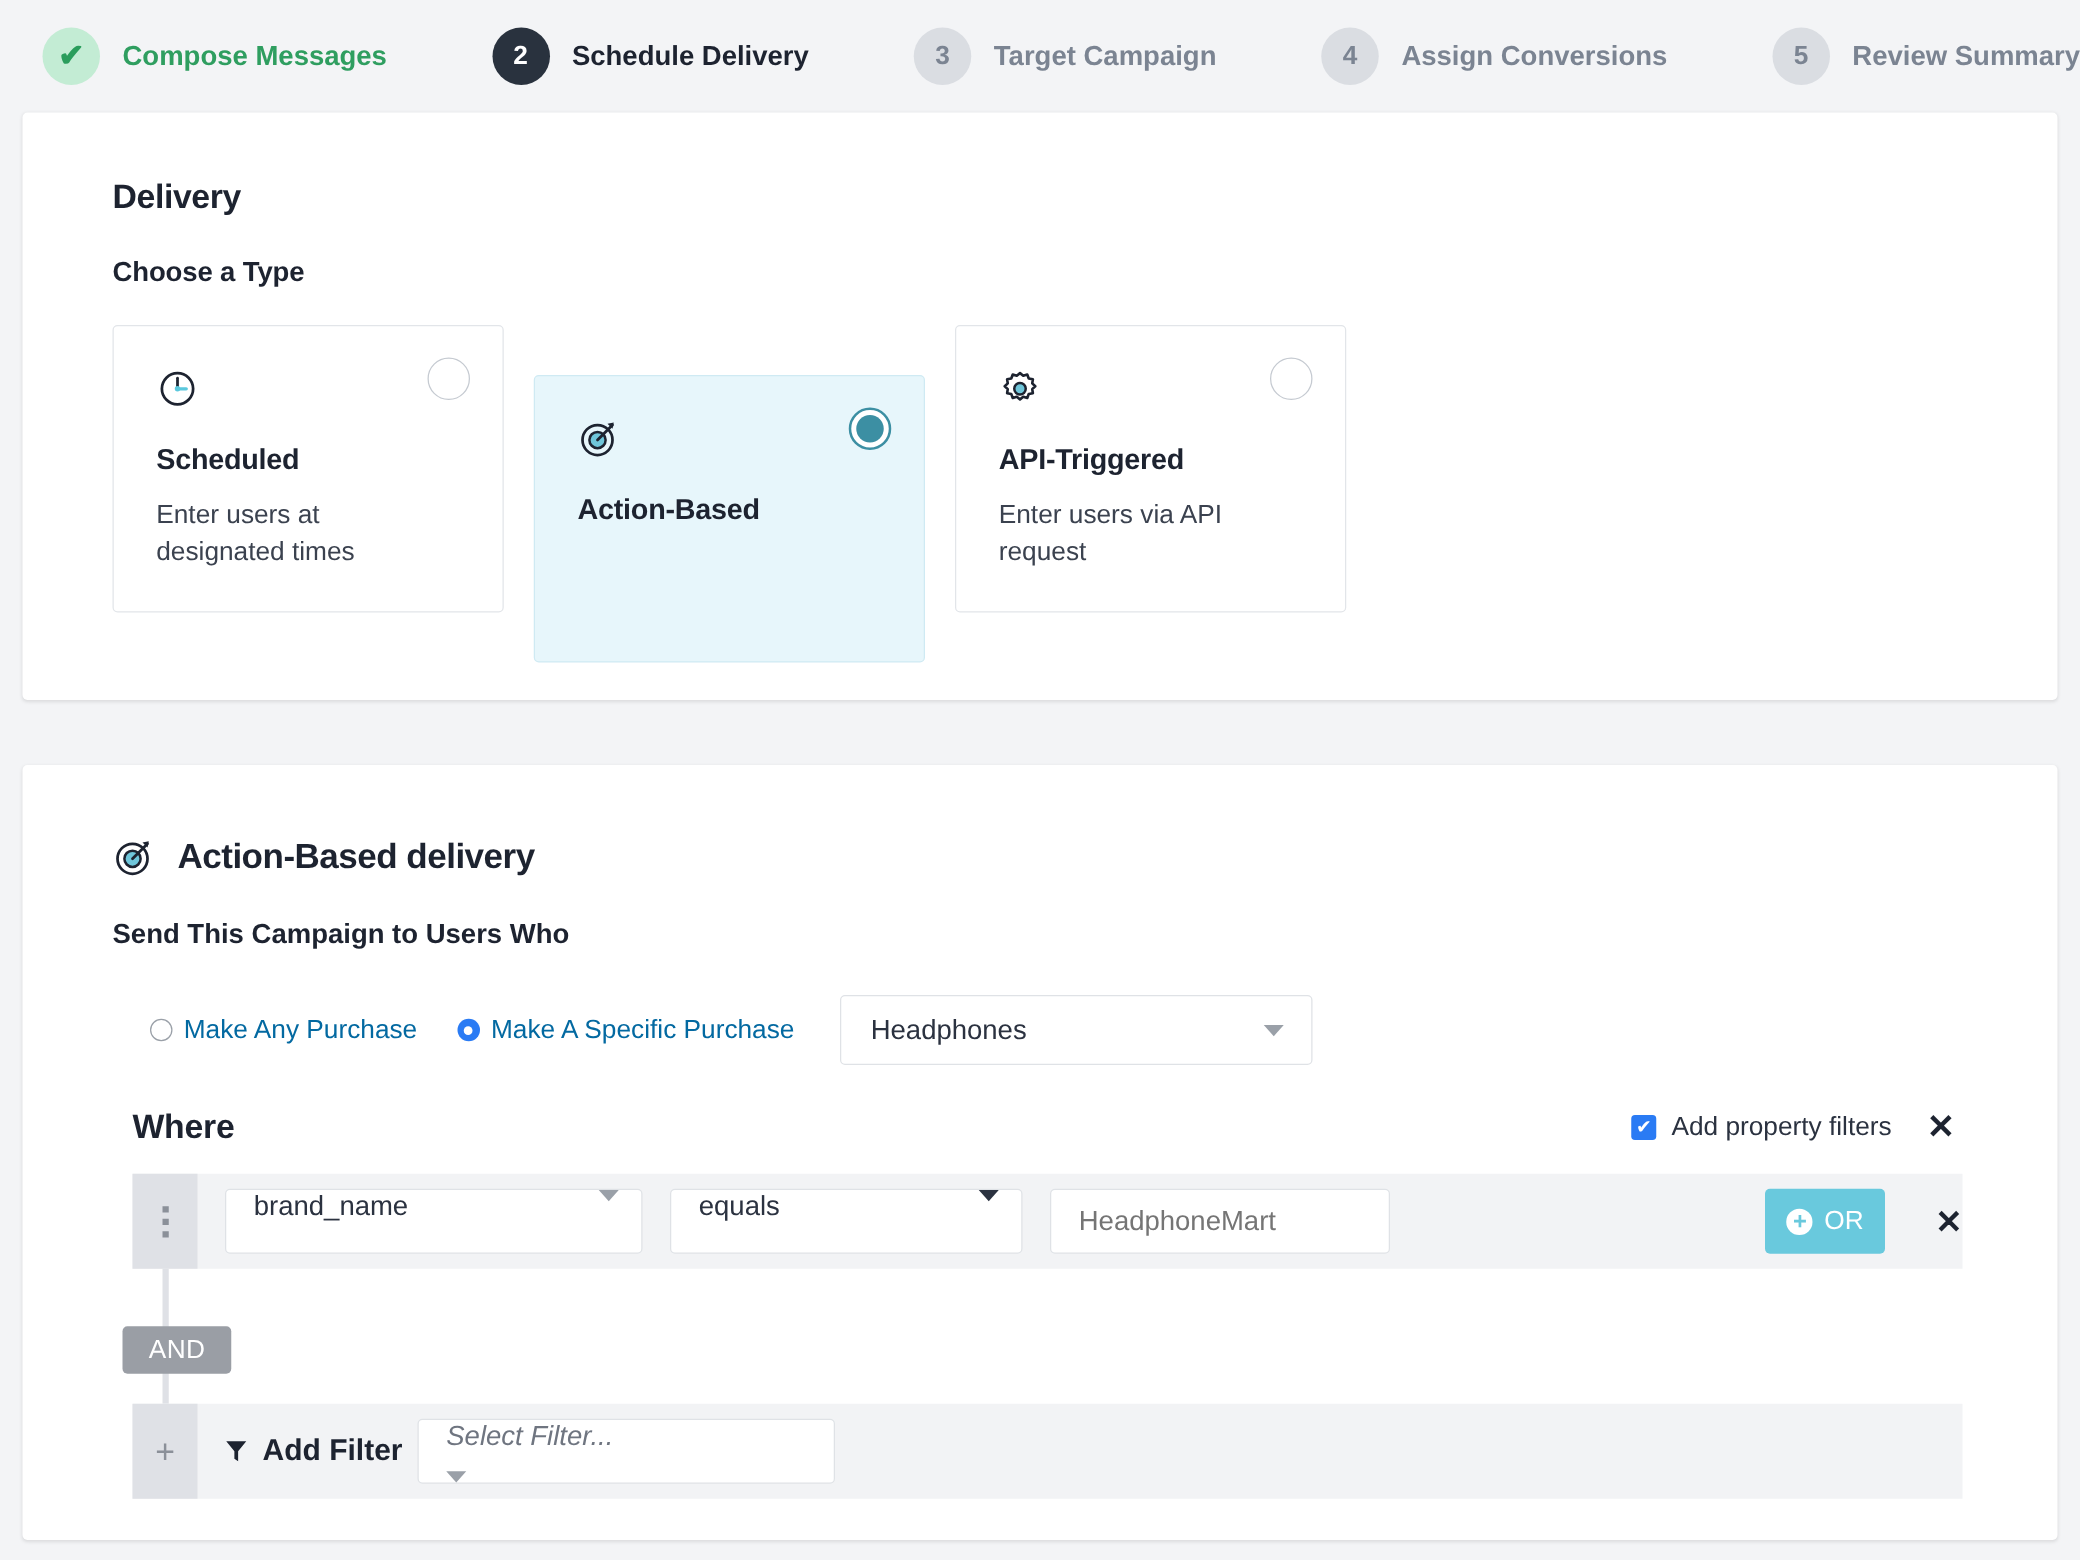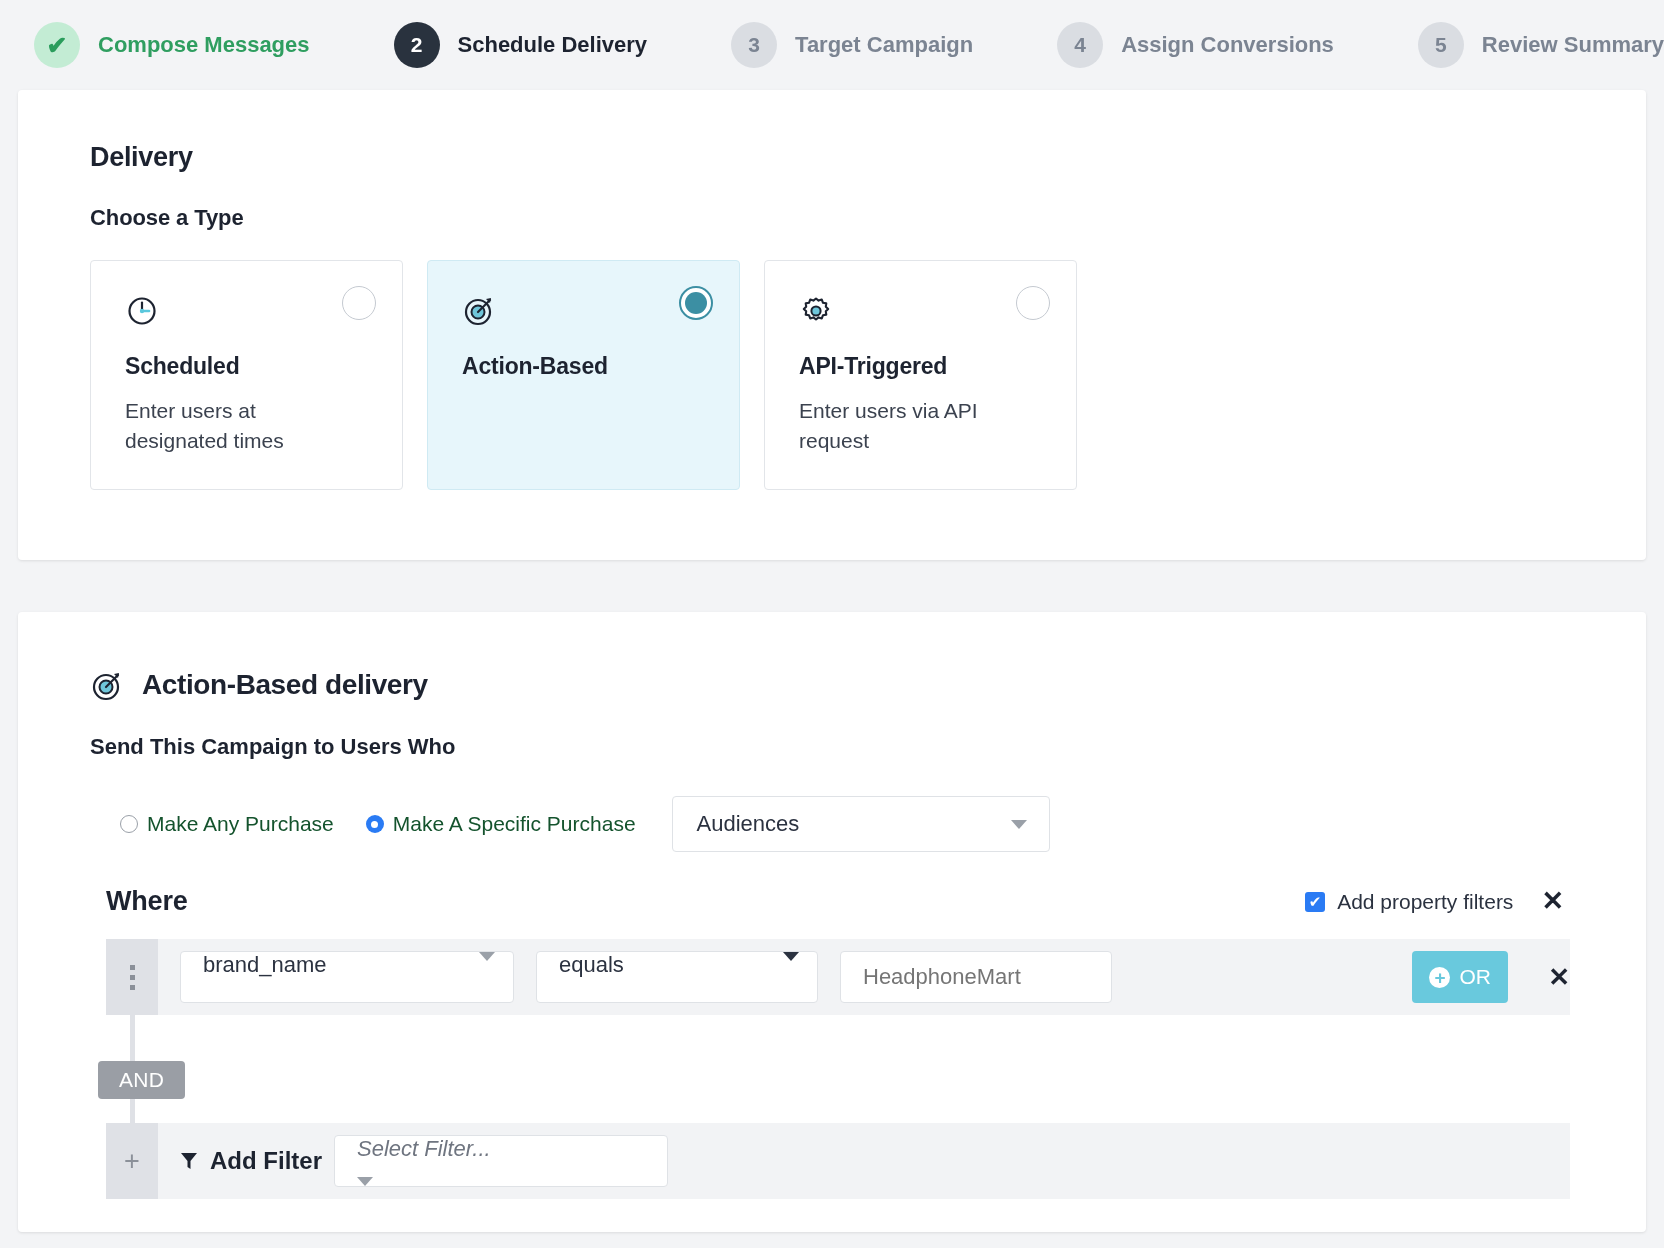--- a/index.html
+++ b/index.html
@@ -57,21 +57,21 @@
   
   .type-cards { display: flex; gap: 24px; margin-top: 29px; }
   .type-card {
     width: 313px; height: 230px;
     border: 1px solid #e2e5e9;
     border-radius: 4px;
     background: #ffffff;
     padding: 32px 34px 0 34px;
     position: relative;
   }
-  .type-card.selected { background: #e7f6fb; border-color: #cfeaf3; }
+  .type-card.selected { background: #e7f6fb; border-color: #cfeaf3; margin-top: 40px; }
   .type-icon { width: 34px; height: 34px; }
   .type-name { font-size: 23px; font-weight: bold; margin-top: 22px; letter-spacing: -0.2px; }
   .type-desc { font-size: 21px; color: #3b424f; margin-top: 16px; line-height: 1.42; max-width: 230px; }
   .radio-outer {
     position: absolute; top: 25px; right: 26px;
     width: 34px; height: 34px; border-radius: 50%;
     border: 1px solid #c5cad1; background: #fff;
   }
   .type-card.selected .radio-outer {
     border: 2px solid #3c8fa3;
@@ -79,21 +79,21 @@
   }
   .radio-dot { width: 22px; height: 22px; border-radius: 50%; background: #3c8fa3; }
 
   
   .ab-header { display: flex; align-items: center; gap: 18px; }
   .ab-header h2 { font-size: 28px; font-weight: bold; letter-spacing: -0.4px; }
 
   .send-title { font-size: 22px; font-weight: bold; margin-top: 32px; }
 
   .radio-row { display: flex; align-items: center; margin-top: 36px; gap: 0; }
-  .radio-item { display: flex; align-items: center; gap: 9px; font-size: 21px; color: #14532d; }
+  .radio-item { display: flex; align-items: center; gap: 9px; font-size: 21px; color: #0369a1; }
   .radio-item:first-child { margin-left: 30px; }
   .radio-item + .radio-item { margin-left: 32px; }
   .nat-radio {
     width: 18px; height: 18px; border-radius: 50%;
     border: 1px solid #9aa0a8; background: #fff; flex: none;
   }
   .nat-radio.on {
     border: none; background: #2a7bf4;
     display: flex; align-items: center; justify-content: center;
   }
@@ -274,21 +274,21 @@
   <div class="radio-row">
     <label class="radio-item">
       <span class="nat-radio"></span>
       <span>Make Any Purchase</span>
     </label>
     <label class="radio-item">
       <span class="nat-radio on"></span>
       <span>Make A Specific Purchase</span>
     </label>
     <div class="prod-select">
-      <span>Audiences</span>
+      <span>Headphones</span>
       <span class="caret"></span>
     </div>
   </div>
 
   <div class="where-row">
     <div class="where-label">Where</div>
     <div class="where-right">
       <label class="chk-wrap">
         <span class="chk">✔</span>
         <span>Add property filters</span>

